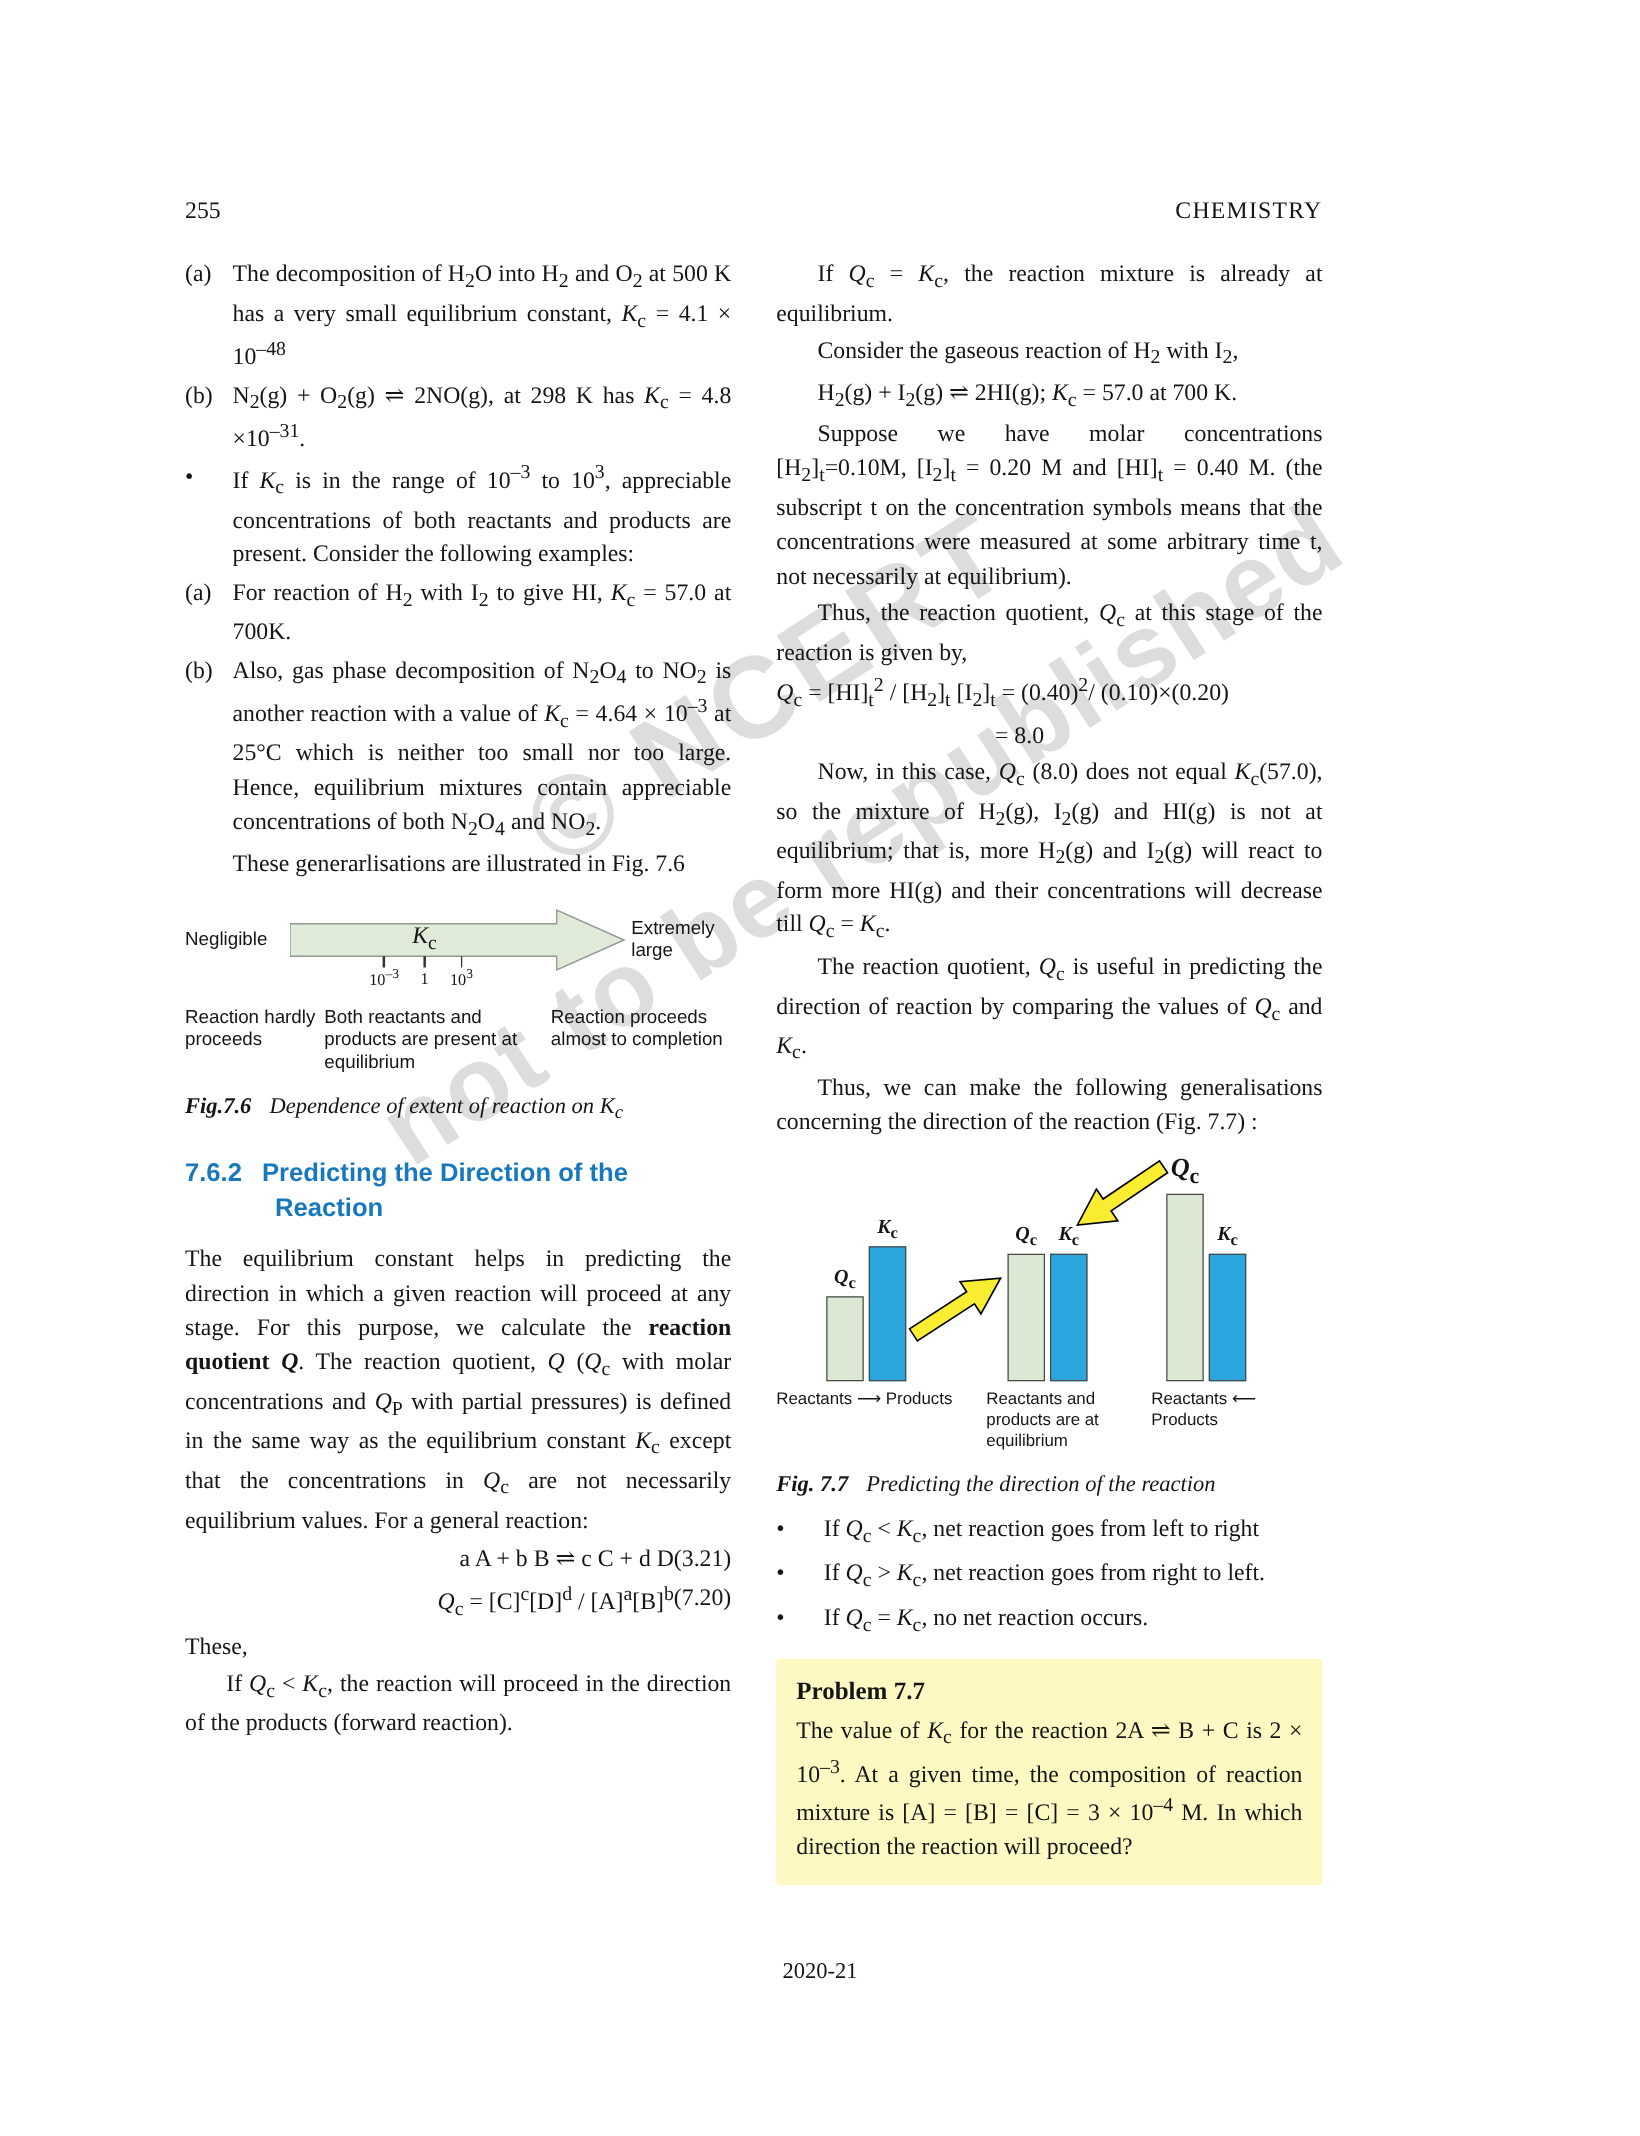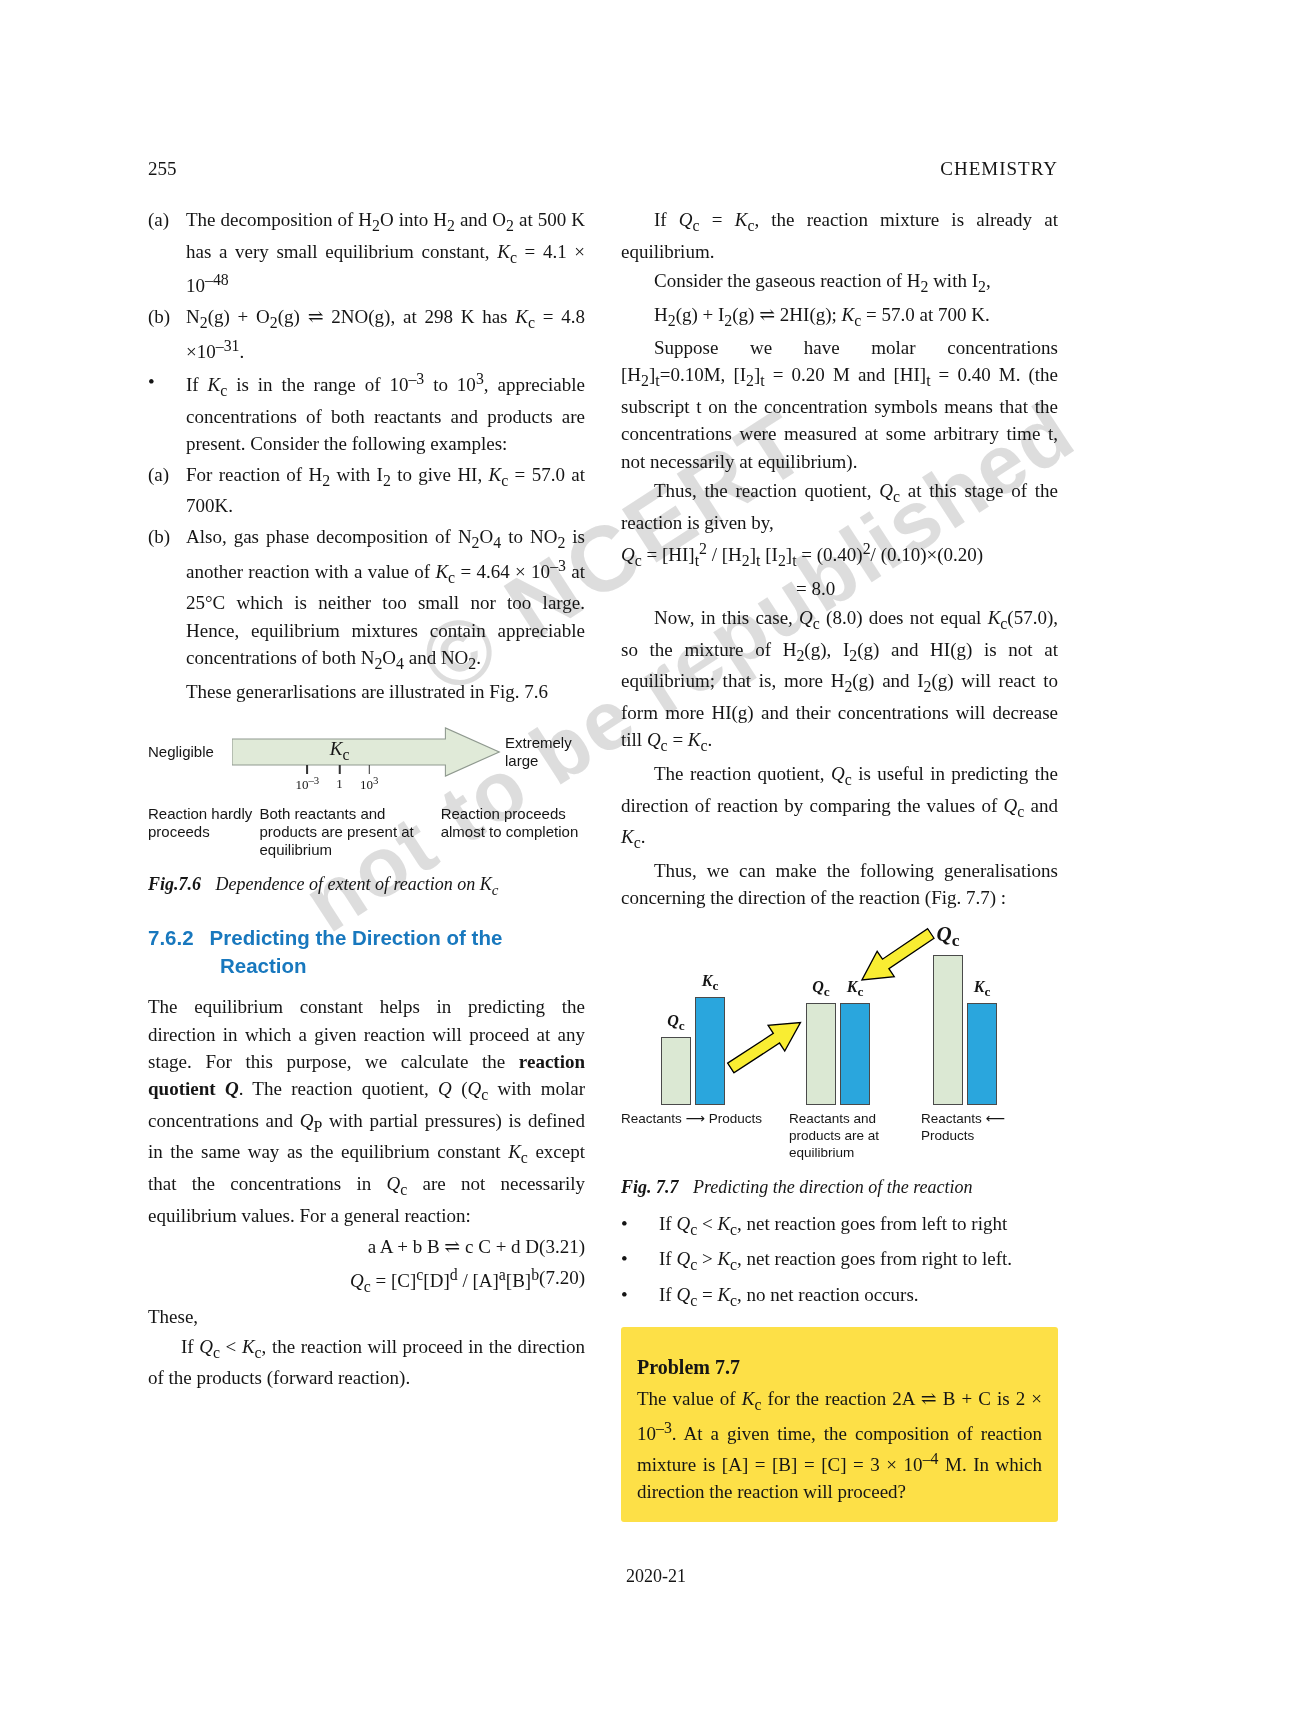--- a/index.html
+++ b/index.html
@@ -69,21 +69,21 @@
   .f77-caps{position:relative;height:46px;margin-top:6px;font-family:"Liberation Sans","DejaVu Sans",sans-serif;
             font-size:13.5px;line-height:1.25}
   .cap{position:absolute;top:0}
   .cap1{left:0;width:162px}
   .cap2{left:168px;width:138px}
   .cap3{left:300px;width:140px}
 
   .bullets{margin-top:10px}
   .bullets .li{margin-bottom:4px}
 
-  .problem{margin-top:14px;background:#fde047;padding:26px 16px 16px;border-radius:3px}
+  .problem{margin-top:14px;background:#fef9c3;padding:12px 16px 16px;border-radius:3px}
   .problem-title{font-weight:bold;font-size:20px;margin-bottom:4px;text-align:left}
 
   .page-footer{position:absolute;bottom:122px;left:0;width:100%;text-align:center;font-size:18px}
   b i, i b {font-style:italic}
 </style>
 </head>
 <body>
 
 <div class="watermark">
   <div class="wl1">© NCERT</div>

